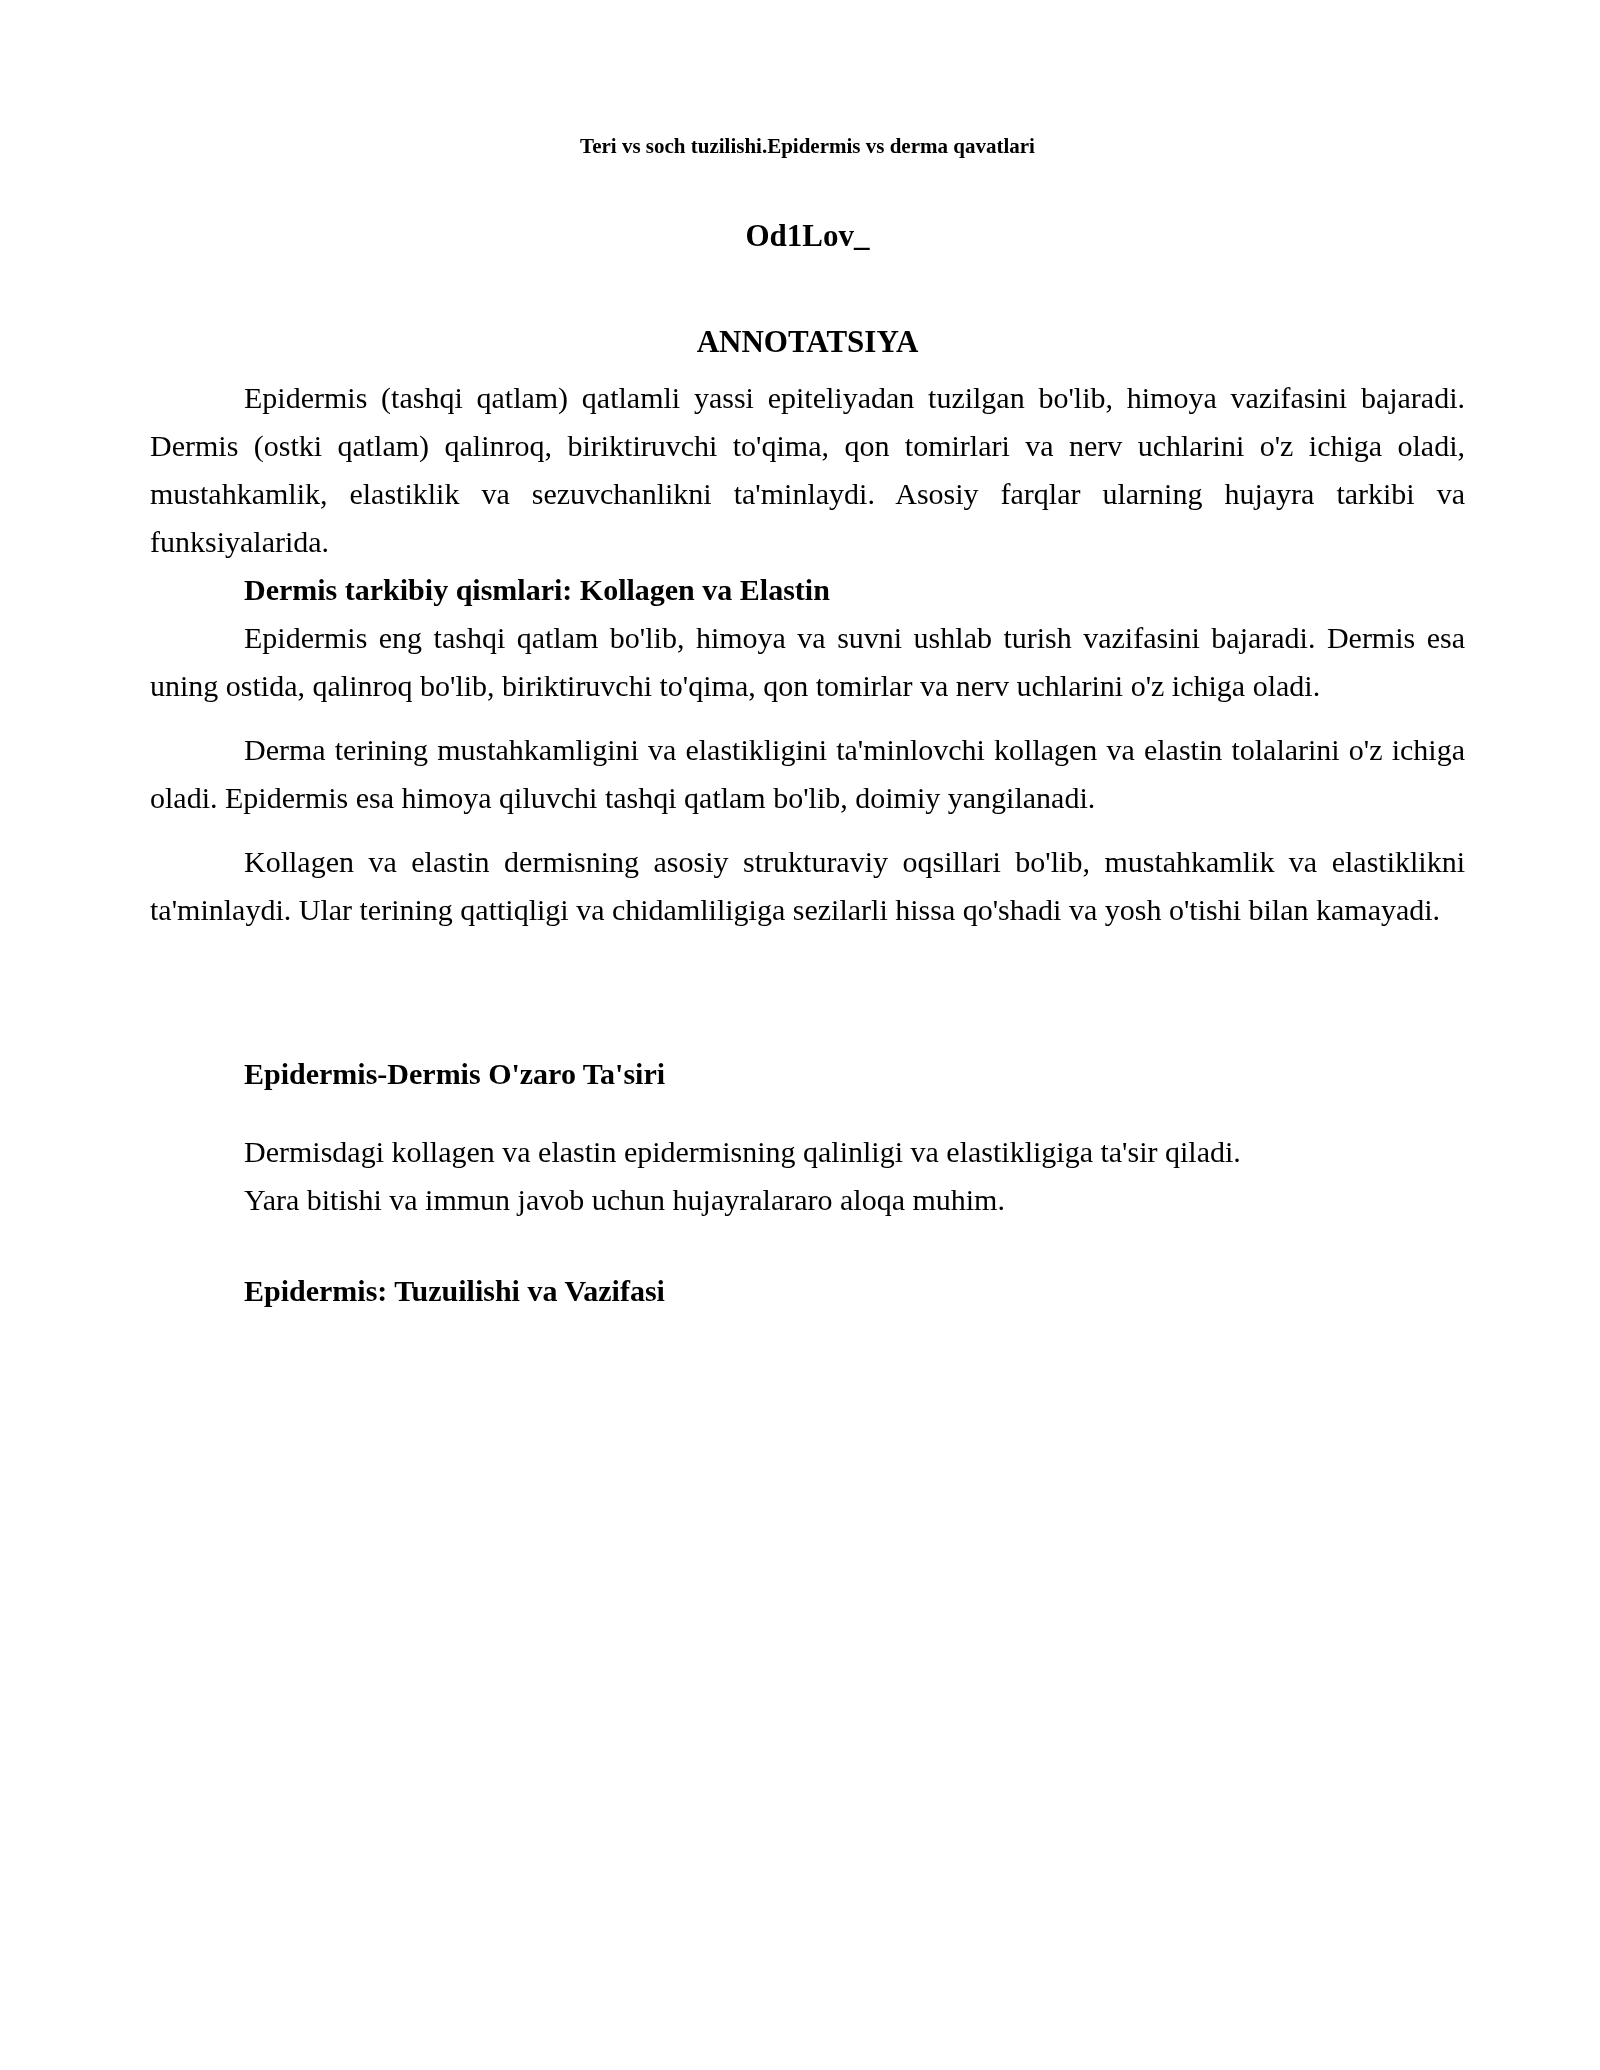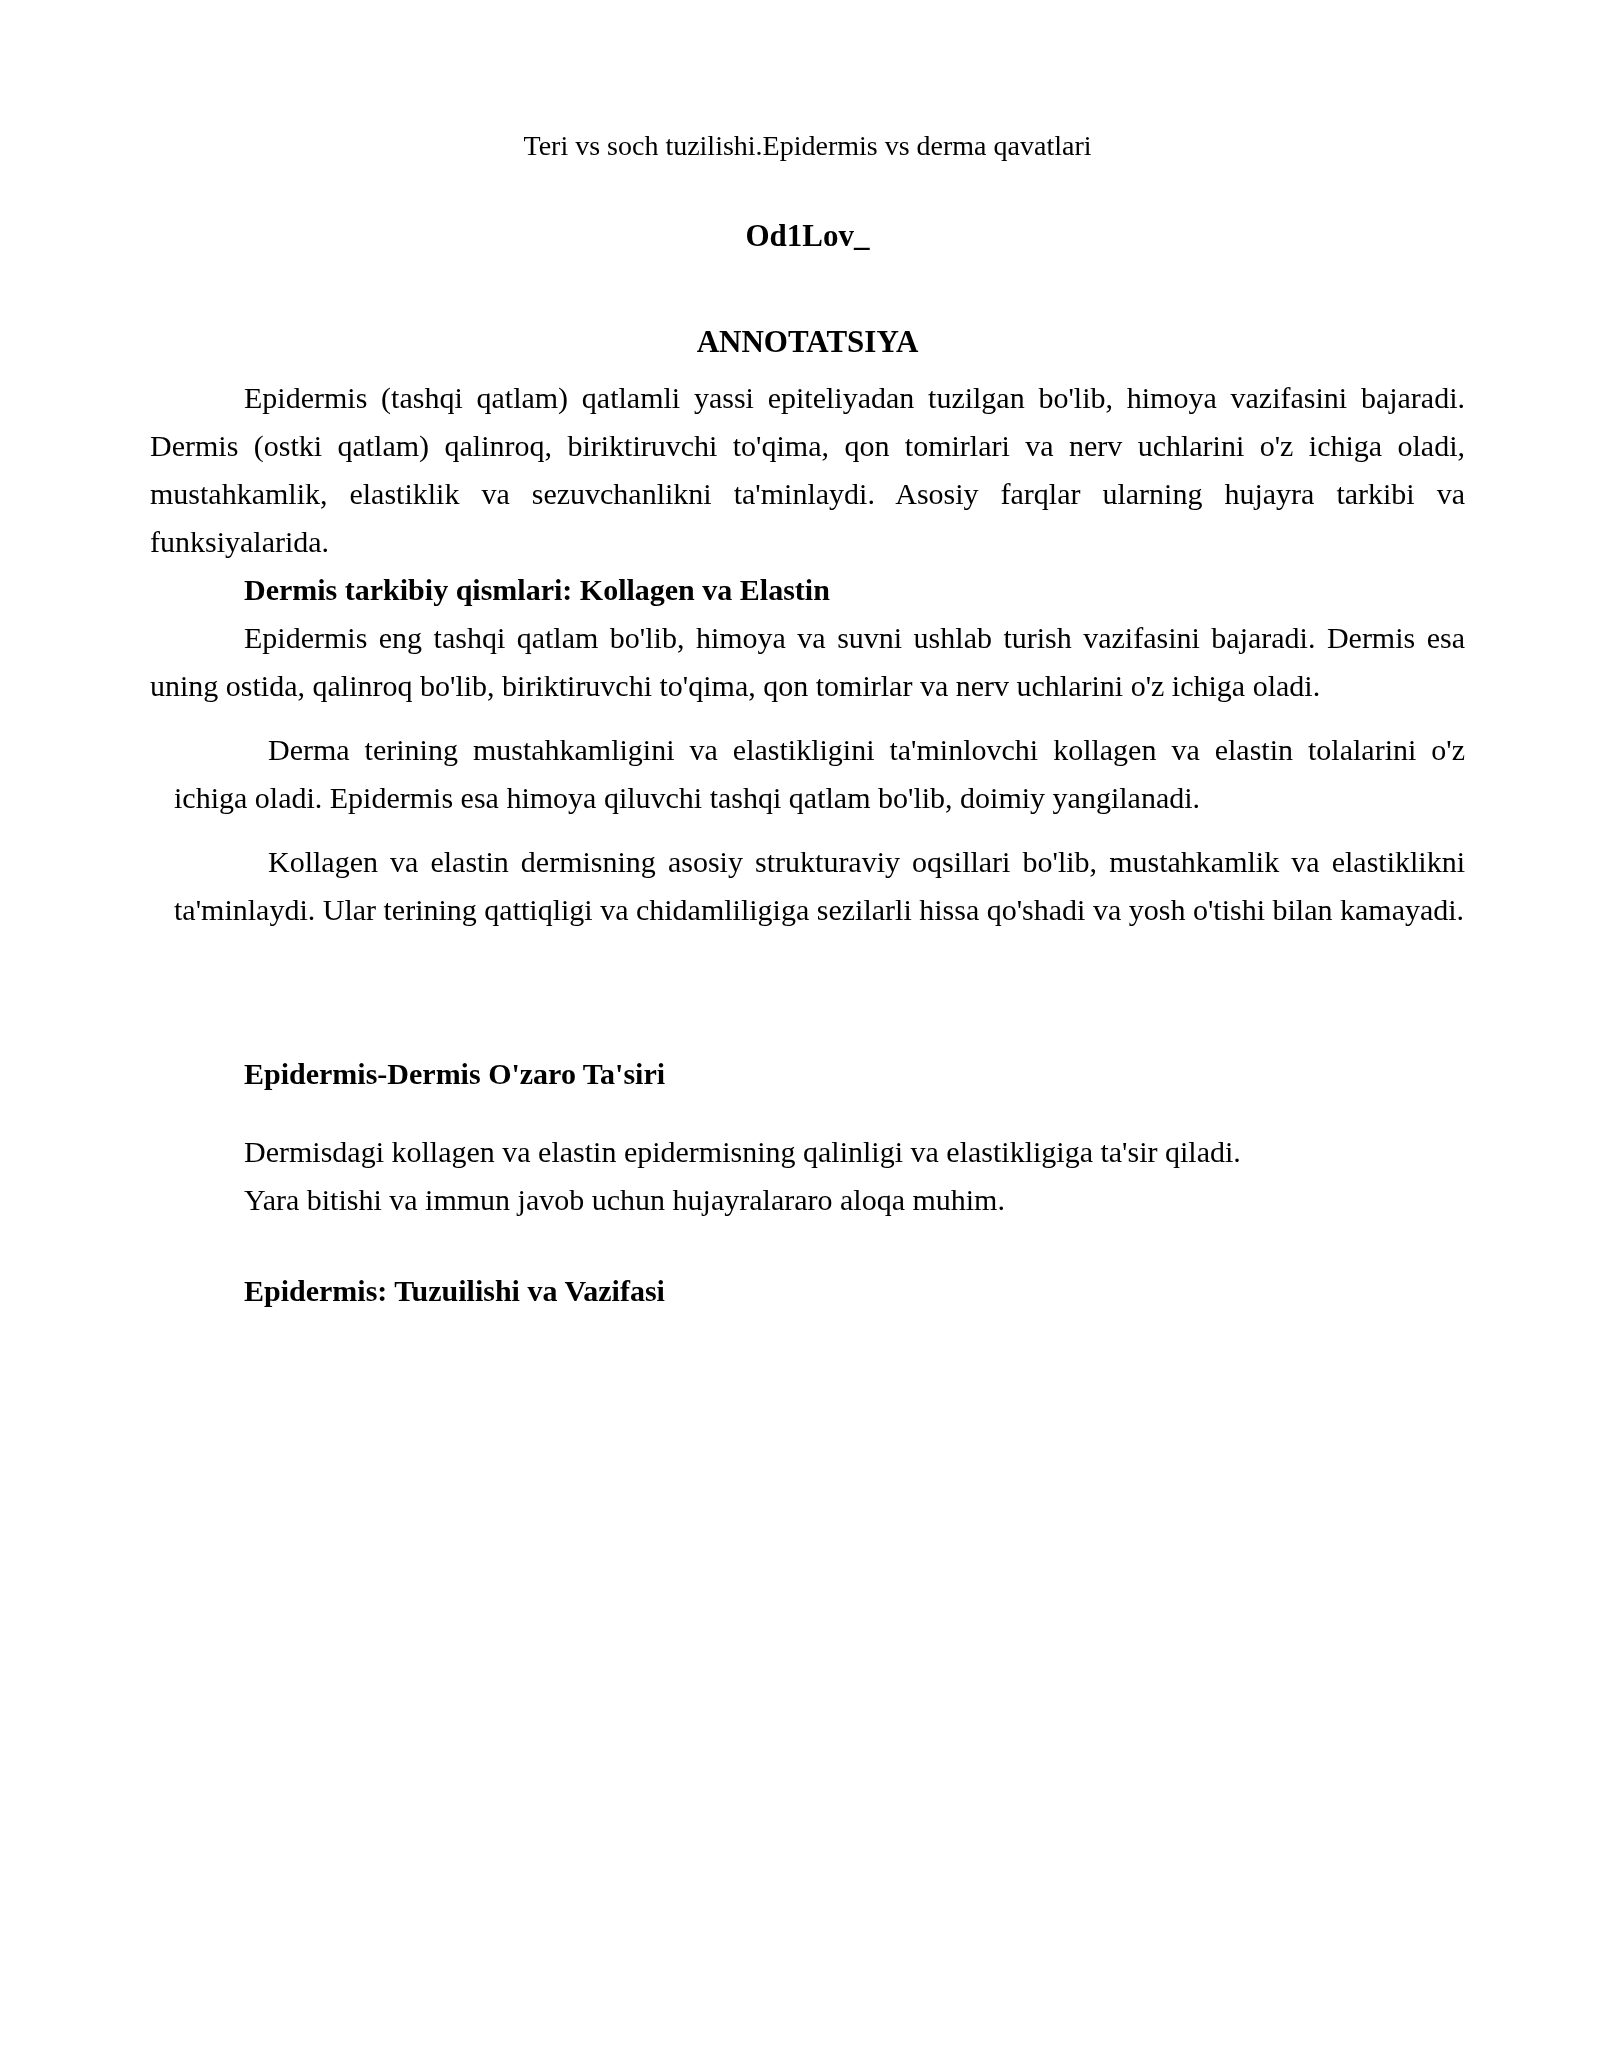--- a/index.html
+++ b/index.html
@@ -12,22 +12,22 @@
     color: #000000;
     font-family: "Liberation Serif", "DejaVu Serif", serif;
     font-size: 30px;
     line-height: 48px;
     padding-top: 122px;
     padding-left: 150px;
     padding-right: 135px;
     overflow: hidden;
   }
   .title {
-    font-size: 28px;
-    font-weight: normal;
+    font-size: 21px;
+    font-weight: bold;
     text-align: center;
     line-height: 48px;
   }
   .author {
     font-size: 31px;
     font-weight: bold;
     text-align: center;
     margin-top: 42px;
   }
   .abstract-heading {
@@ -47,21 +47,21 @@
   .sec-heading {
     font-size: 30px;
     font-weight: bold;
     text-align: left;
     text-indent: 94px;
     line-height: 48px;
   }
   .sec-heading.gap-xl { }
   .sec-heading.gap-lg { margin-top: 116px; }
   .sec-heading.gap-md { margin-top: 43px; }
-  .para-gap { margin-top: 16px; margin-left: 24px; }
+  .para-gap { margin-top: 16px; }
   .para-gap-lg { margin-top: 30px; }
   .para-gap-xl { }
 </style>
 </head>
 <body>
 
 <div class="page">
 
   <h1 class="title">Teri vs soch tuzilishi.Epidermis vs derma qavatlari</h1>
 

